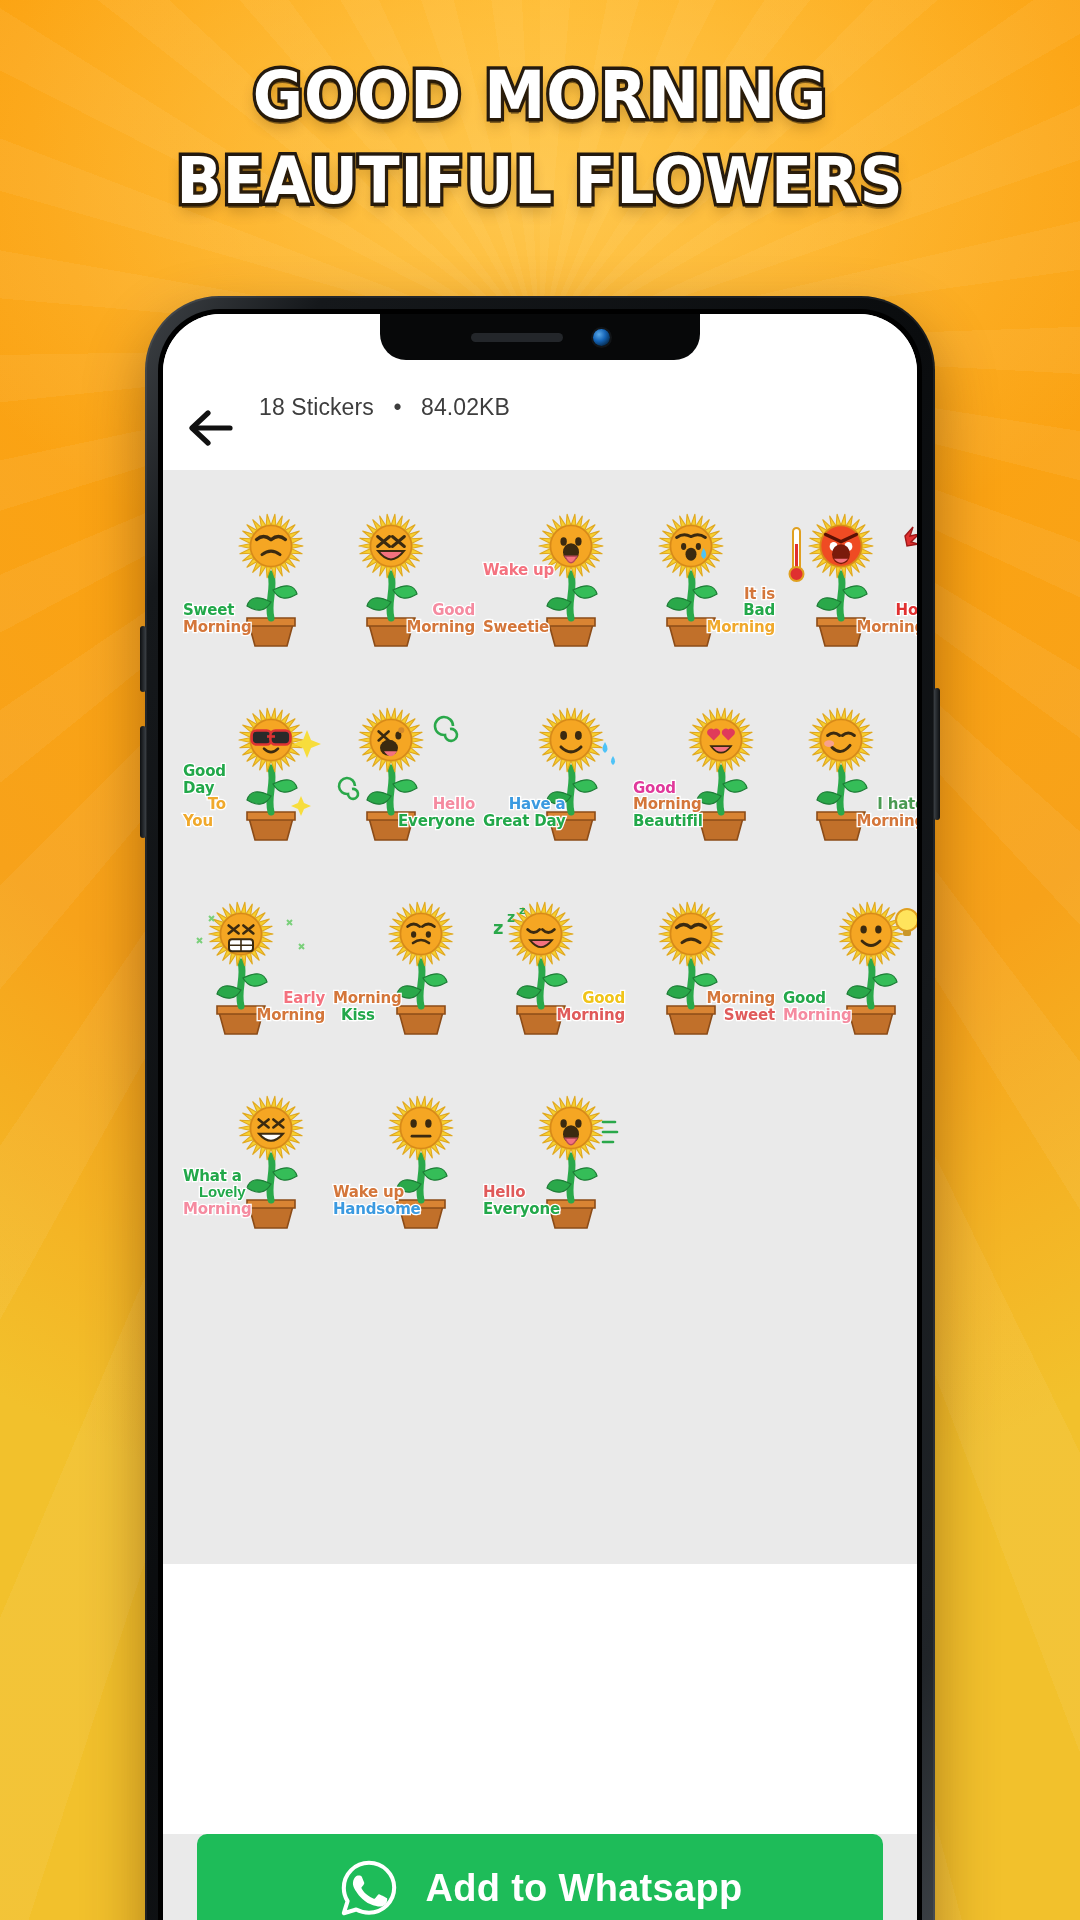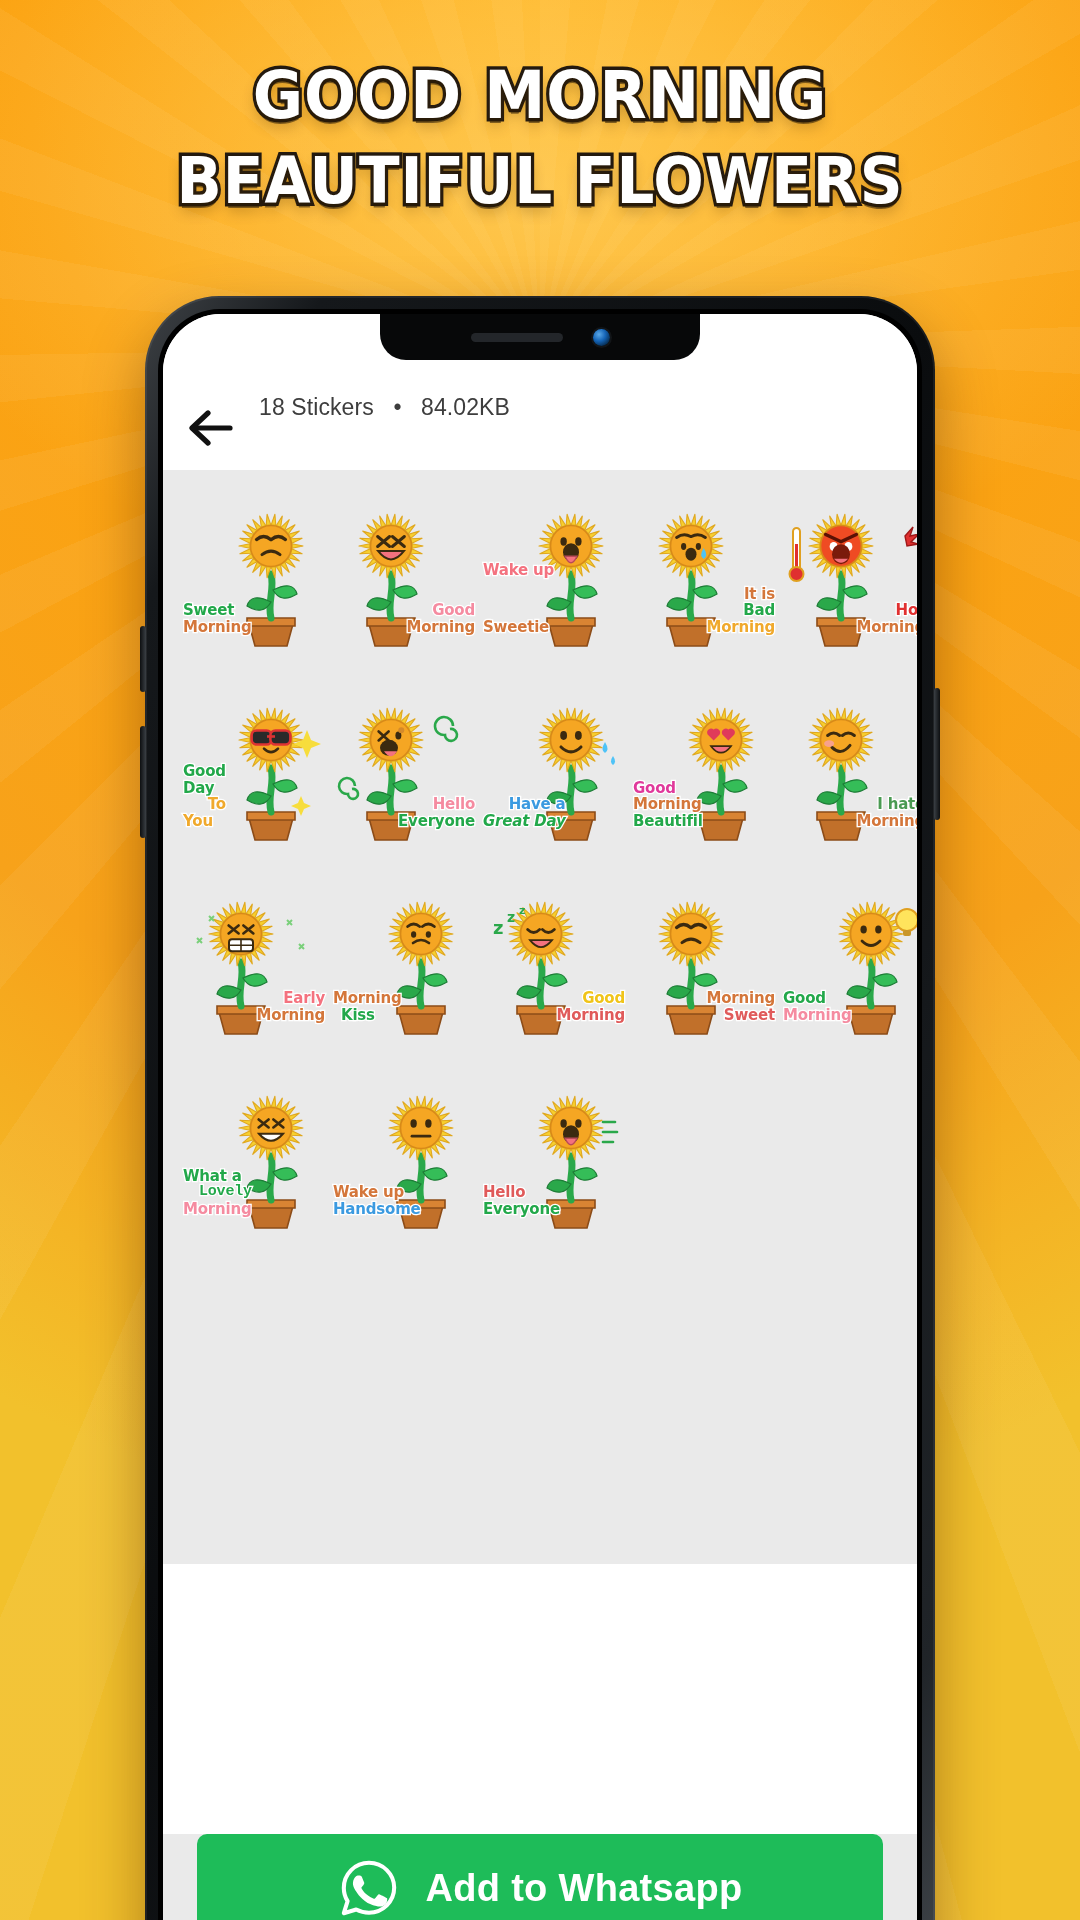--- a/index.html
+++ b/index.html
@@ -548,21 +548,21 @@
                 <ellipse cx="84.6272" cy="35.4944" rx="3.4" ry="4.4" fill="#3b2a10"></ellipse>
                 <ellipse cx="99.3728" cy="35.4944" rx="3.4" ry="4.4" fill="#3b2a10"></ellipse>
                 <path d="M82 46.9632 q10 10 20 0" stroke="#3b2a10" stroke-width="3" fill="none" stroke-linecap="round"></path>
                 <path d="M126 42 q5 8 0 11 q-5 -3 0 -11 z" fill="#4fc3f7"></path>
               <path d="M134 56 q4 6 0 9 q-4 -3 0 -9 z" fill="#4fc3f7"></path>
               </svg>
               <div style="position:absolute; bottom:34px; left:4px; text-align:right; max-width:96px; line-height:1.12; pointer-events:none;">
                 <div style="font-family:'DejaVu Sans', sans-serif; font-weight:bold; font-size:15px; color:#3b9ae0;
       -webkit-text-stroke:2.6px #ffffff; paint-order:stroke fill; letter-spacing:-.2px;">Have a</div>
                 <div style="font-family:'DejaVu Sans', sans-serif; font-weight:bold; font-size:15px; color:#22a84a;
-      -webkit-text-stroke:2.6px #ffffff; paint-order:stroke fill; letter-spacing:-.2px;font-style:italic;">Great Day</div>
+      -webkit-text-stroke:2.6px #ffffff; paint-order:stroke fill; letter-spacing:-.2px;">Great Day</div>
               </div>
             </div>
             <div class="sticker">
               <svg width="150" height="150" viewBox="0 0 150 150">
                 <path d="M70 118 h44 l-6 22 h-32 z" fill="#c1702a" stroke="#8c4c18" stroke-width="1.6"></path>
                 <path d="M68 112 h48 v8 h-48 z" fill="#d98433" stroke="#8c4c18" stroke-width="1.6"></path>
                 <path d="M92 112 C 88 96, 96 84, 92 68" stroke="#2aa84a" stroke-width="7" fill="none" stroke-linecap="round"></path>
                 <path d="M92 96 q-20 -10 -24 4 q16 10 24 -4 z" fill="#2aa84a" stroke="#1d7c36" stroke-width="1.2"></path>
                 <path d="M94 84 q20 -10 24 4 q-16 10 -24 -4 z" fill="#35bd58" stroke="#1d7c36" stroke-width="1.2"></path>
                 <path d="M113.0 37.7 L124.0 40.0 L113.0 42.3 Z" fill="#f7cf2e" stroke="#e0a81f" stroke-width="1.1" stroke-linejoin="round"></path>
@@ -926,21 +926,21 @@
                 <path d="M109.5 28.2 L120.3 25.1 L111.7 32.3 Z" fill="#f7cf2e" stroke="#e0a81f" stroke-width="1.1" stroke-linejoin="round"></path>
                 <path d="M111.8 32.7 L123.1 32.3 L112.9 37.2 Z" fill="#f7cf2e" stroke="#e0a81f" stroke-width="1.1" stroke-linejoin="round"></path>
                 <circle cx="92" cy="40" r="20.48" fill="#f5a623" stroke="#d88a18" stroke-width="1.6"></circle>
                 <path d="M79.6272 31.4944 l10 8 M89.6272 31.4944 l-10 8" stroke="#3b2a10" stroke-width="2.6" stroke-linecap="round"></path>
                 <path d="M94.3728 31.4944 l10 8 M104.3728 31.4944 l-10 8" stroke="#3b2a10" stroke-width="2.6" stroke-linecap="round"></path>
                 <path d="M80 45.7344 q12 14 24 0 z" fill="#fff" stroke="#3b2a10" stroke-width="2"></path>
               </svg>
               <div style="position:absolute; bottom:34px; left:4px; text-align:left; max-width:96px; line-height:1.12; pointer-events:none;">
                 <div style="font-family:'DejaVu Sans', sans-serif; font-weight:bold; font-size:15px; color:#22a84a;
       -webkit-text-stroke:2.6px #ffffff; paint-order:stroke fill; letter-spacing:-.2px;">What a</div>
-                <div style="font-family:Liberation Mono, monospace; font-weight:bold; font-size:15px; color:#22a84a;
+                <div style="font-family:Liberation Sans, sans-serif; font-weight:bold; font-size:15px; color:#22a84a;
       -webkit-text-stroke:2.6px #ffffff; paint-order:stroke fill; letter-spacing:-.2px;padding-left:16px;">Lovely</div>
                 <div style="font-family:'DejaVu Sans', sans-serif; font-weight:bold; font-size:15px; color:#f58ba0;
       -webkit-text-stroke:2.6px #ffffff; paint-order:stroke fill; letter-spacing:-.2px;">Morning</div>
               </div>
             </div>
             <div class="sticker">
               <svg width="150" height="150" viewBox="0 0 150 150">
                 <path d="M70 118 h44 l-6 22 h-32 z" fill="#c1702a" stroke="#8c4c18" stroke-width="1.6"></path>
                 <path d="M68 112 h48 v8 h-48 z" fill="#d98433" stroke="#8c4c18" stroke-width="1.6"></path>
                 <path d="M92 112 C 88 96, 96 84, 92 68" stroke="#2aa84a" stroke-width="7" fill="none" stroke-linecap="round"></path>

